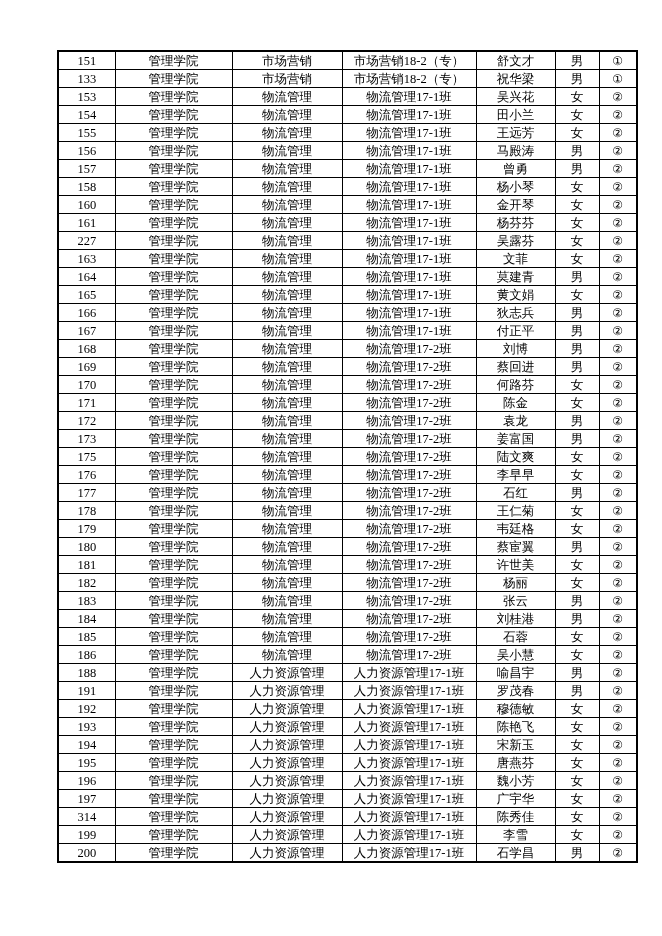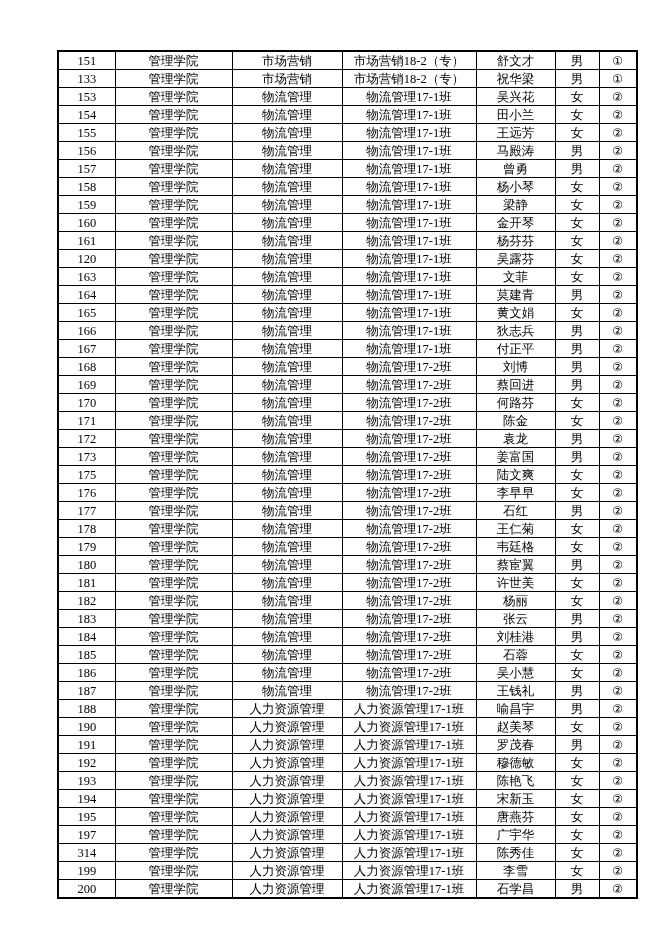--- a/index.html
+++ b/index.html
@@ -144,48 +144,39 @@
         <tr>
           <td class="seq">158</td>
           <td class="college">管理学院</td>
           <td class="major">物流管理</td>
           <td class="class">物流管理17-1班</td>
           <td class="name">杨小琴</td>
           <td class="gender">女</td>
           <td class="mark">②</td>
         </tr>
         <tr>
-          <td class="seq">159</td>
-          <td class="college">管理学院</td>
-          <td class="major">物流管理</td>
-          <td class="class">物流管理17-1班</td>
-          <td class="name">梁静</td>
-          <td class="gender">女</td>
-          <td class="mark">②</td>
-        </tr>
-        <tr>
           <td class="seq">160</td>
           <td class="college">管理学院</td>
           <td class="major">物流管理</td>
           <td class="class">物流管理17-1班</td>
           <td class="name">金开琴</td>
           <td class="gender">女</td>
           <td class="mark">②</td>
         </tr>
         <tr>
           <td class="seq">161</td>
           <td class="college">管理学院</td>
           <td class="major">物流管理</td>
           <td class="class">物流管理17-1班</td>
           <td class="name">杨芬芬</td>
           <td class="gender">女</td>
           <td class="mark">②</td>
         </tr>
         <tr>
-          <td class="seq">120</td>
+          <td class="seq">227</td>
           <td class="college">管理学院</td>
           <td class="major">物流管理</td>
           <td class="class">物流管理17-1班</td>
           <td class="name">吴露芬</td>
           <td class="gender">女</td>
           <td class="mark">②</td>
         </tr>
         <tr>
           <td class="seq">163</td>
           <td class="college">管理学院</td>
@@ -387,47 +378,29 @@
         <tr>
           <td class="seq">186</td>
           <td class="college">管理学院</td>
           <td class="major">物流管理</td>
           <td class="class">物流管理17-2班</td>
           <td class="name">吴小慧</td>
           <td class="gender">女</td>
           <td class="mark">②</td>
         </tr>
         <tr>
-          <td class="seq">187</td>
-          <td class="college">管理学院</td>
-          <td class="major">物流管理</td>
-          <td class="class">物流管理17-2班</td>
-          <td class="name">王钱礼</td>
-          <td class="gender">男</td>
-          <td class="mark">②</td>
-        </tr>
-        <tr>
           <td class="seq">188</td>
           <td class="college">管理学院</td>
           <td class="major">人力资源管理</td>
           <td class="class">人力资源管理17-1班</td>
           <td class="name">喻昌宇</td>
           <td class="gender">男</td>
           <td class="mark">②</td>
         </tr>
         <tr>
-          <td class="seq">190</td>
-          <td class="college">管理学院</td>
-          <td class="major">人力资源管理</td>
-          <td class="class">人力资源管理17-1班</td>
-          <td class="name">赵美琴</td>
-          <td class="gender">女</td>
-          <td class="mark">②</td>
-        </tr>
-        <tr>
           <td class="seq">191</td>
           <td class="college">管理学院</td>
           <td class="major">人力资源管理</td>
           <td class="class">人力资源管理17-1班</td>
           <td class="name">罗茂春</td>
           <td class="gender">男</td>
           <td class="mark">②</td>
         </tr>
         <tr>
           <td class="seq">192</td>
@@ -455,20 +428,29 @@
           <td class="name">宋新玉</td>
           <td class="gender">女</td>
           <td class="mark">②</td>
         </tr>
         <tr>
           <td class="seq">195</td>
           <td class="college">管理学院</td>
           <td class="major">人力资源管理</td>
           <td class="class">人力资源管理17-1班</td>
           <td class="name">唐燕芬</td>
+          <td class="gender">女</td>
+          <td class="mark">②</td>
+        </tr>
+        <tr>
+          <td class="seq">196</td>
+          <td class="college">管理学院</td>
+          <td class="major">人力资源管理</td>
+          <td class="class">人力资源管理17-1班</td>
+          <td class="name">魏小芳</td>
           <td class="gender">女</td>
           <td class="mark">②</td>
         </tr>
         <tr>
           <td class="seq">197</td>
           <td class="college">管理学院</td>
           <td class="major">人力资源管理</td>
           <td class="class">人力资源管理17-1班</td>
           <td class="name">广宇华</td>
           <td class="gender">女</td>

